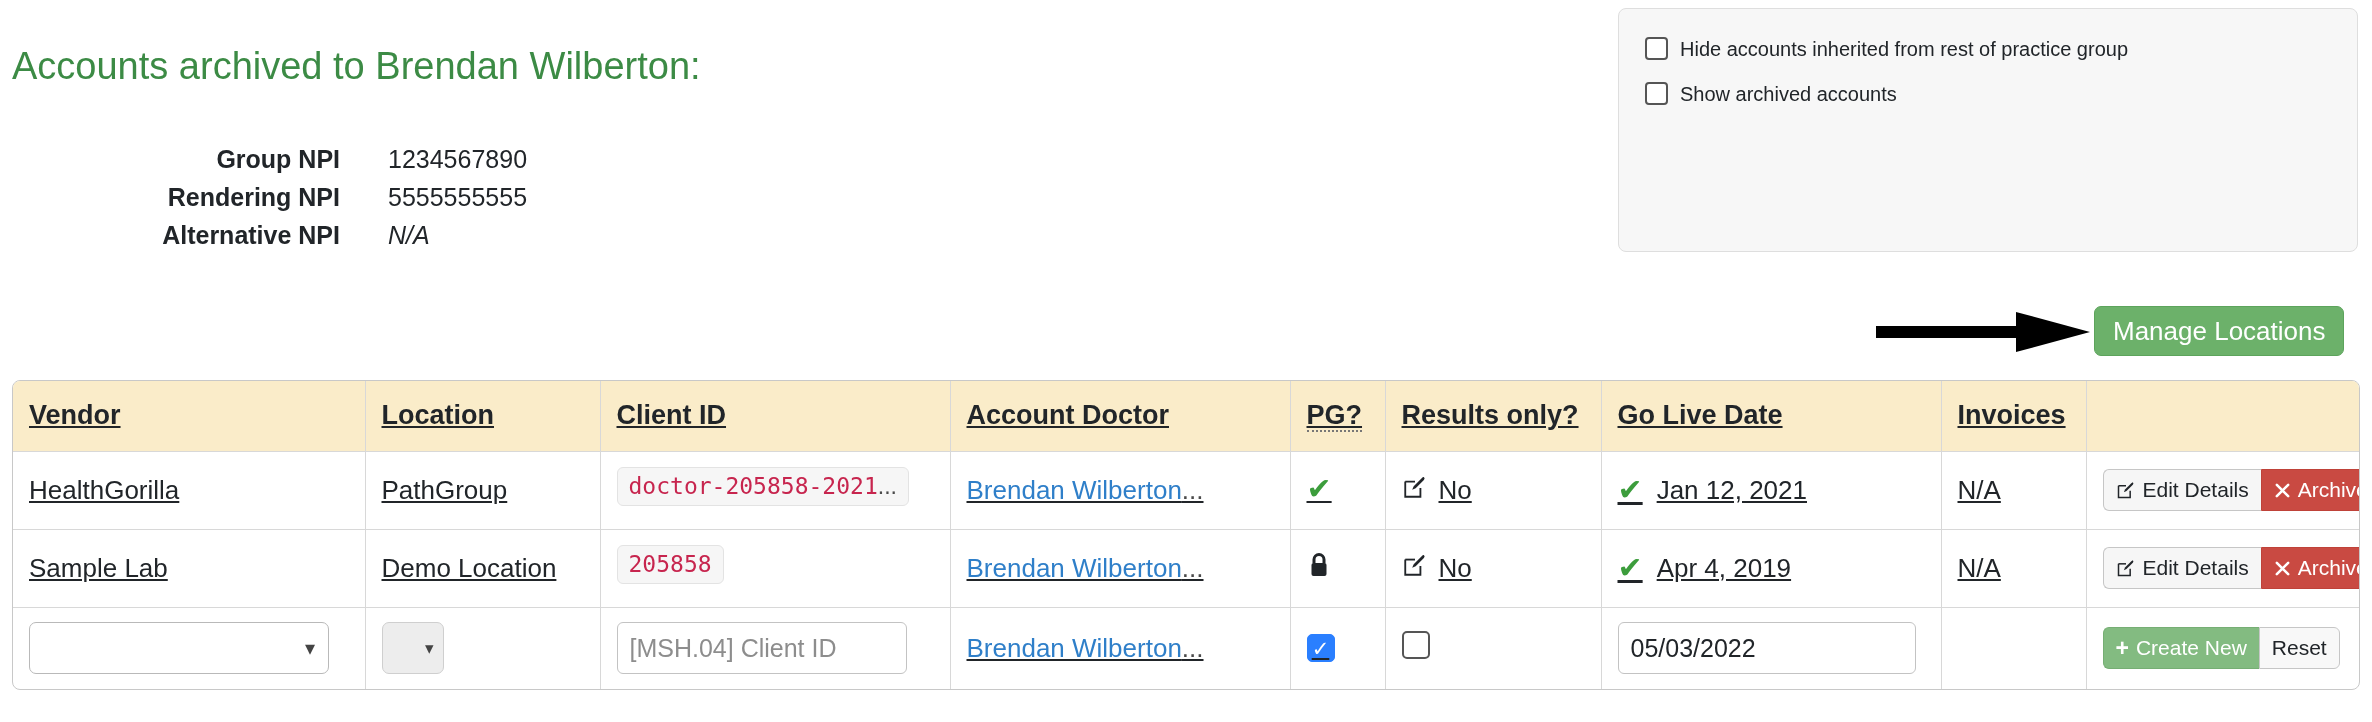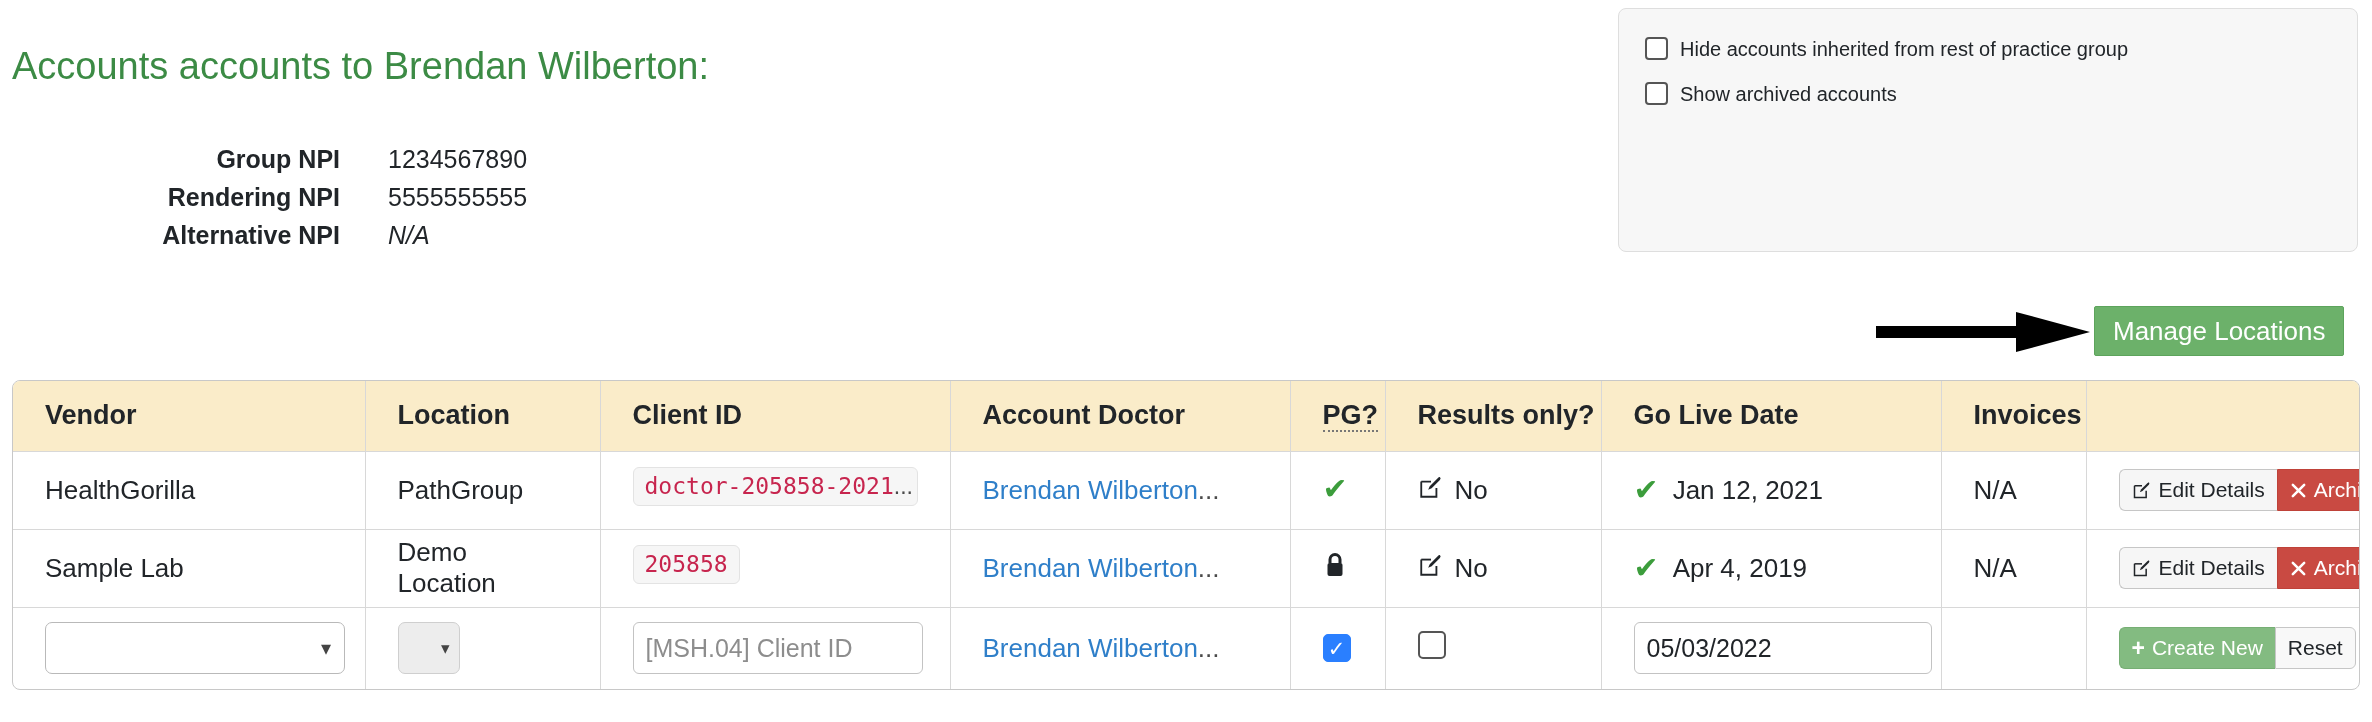--- a/index.html
+++ b/index.html
@@ -70,21 +70,21 @@
     width: 214px; height: 40px;
   }
   .arrow-wrap svg { display: block; }
   .btn-manage {
     position: absolute; left: 2094px; top: 306px;
     height: 50px;
     padding: 0 18px;
     display: flex; align-items: center; justify-content: center;
     background: #6cb16a;
     border: 1px solid #5da45c;
-    border-radius: 2px;
+    border-radius: 7px;
     color: #ffffff;
     font-size: 26px;
     white-space: nowrap;
     cursor: pointer;
   }
 
   
   .table-wrap {
     position: absolute; left: 12px; top: 380px;
     width: 2348px;
@@ -95,23 +95,24 @@
   }
   table.acct {
     border-collapse: collapse;
     width: 2346px;
     table-layout: fixed;
     font-size: 26px;
   }
   table.acct th, table.acct td {
     border-right: 1px solid #d8d8d8;
     border-bottom: 1px solid #d8d8d8;
-    padding: 0 32px;
+    padding: 0 16px;
     text-align: left;
     vertical-align: middle;
+    text-decoration: underline;
   }
   table.acct th:last-child, table.acct td:last-child { border-right: none; }
   table.acct tr:last-child td { border-bottom: none; }
   thead th {
     background: #faecc9;
     height: 70px;
     font-weight: bold;
     font-size: 27px;
     color: #212529;
     white-space: nowrap;
@@ -219,21 +220,21 @@
   .btn-create { background: #83bb81; border-color: #76ae74; color: #ffffff; }
   .btn-reset  { background: #f8f8f8; color: #212529; }
   .bico { margin-right: 7px; display: inline-flex; align-items: center; }
   .plus-glyph { font-weight: bold; font-size: 23px; line-height: 1; }
 </style>
 </head>
 <body>
 
 <div class="page">
 
-  <div class="heading">Accounts accounts to Brendan Wilberton:</div>
+  <div class="heading">Accounts archived to Brendan Wilberton:</div>
 
   <div class="npi-list">
     <div class="npi-row">
       <div class="npi-term">Group NPI</div>
       <div class="npi-def">1234567890</div>
     </div>
     <div class="npi-row">
       <div class="npi-term">Rendering NPI</div>
       <div class="npi-def">5555555555</div>
     </div>

